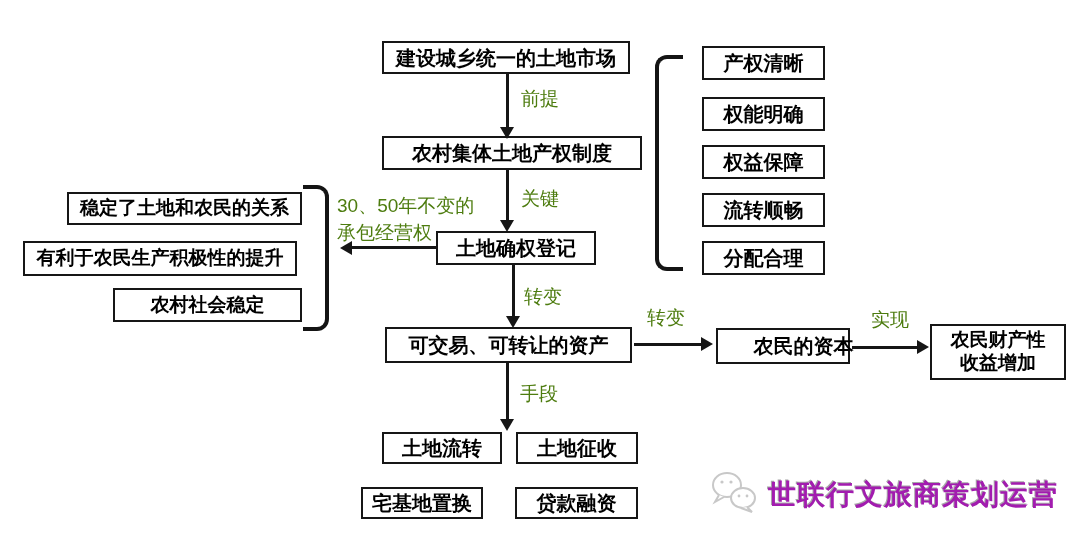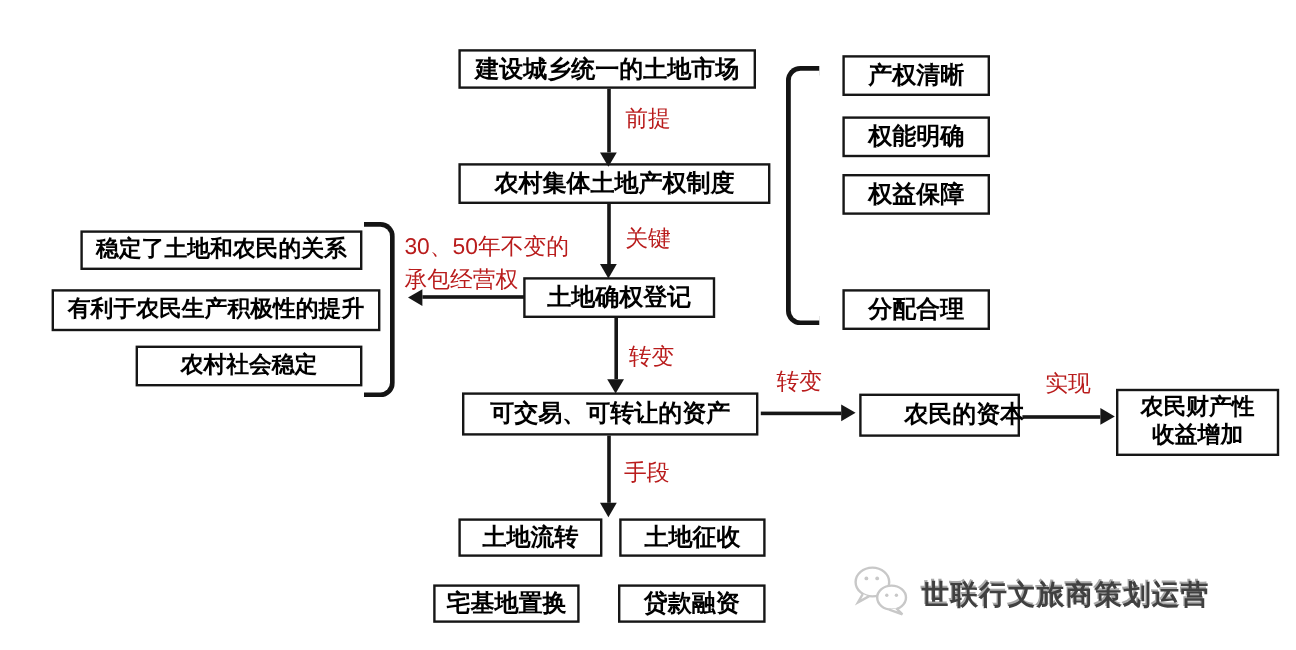--- a/index.html
+++ b/index.html
@@ -27,65 +27,66 @@
     position:absolute; width:0; height:0;
     border-top:7px solid transparent; border-bottom:7px solid transparent;
     border-right:12px solid #161616;
   }
   .arr-right {
     position:absolute; width:0; height:0;
     border-top:7px solid transparent; border-bottom:7px solid transparent;
     border-left:12px solid #161616;
   }
   .elabel {
-    position:absolute; font-size:19px; color:#b91c1c; font-weight:normal;
+    position:absolute; font-size:19px; color:#4d7c0f; font-weight:normal;
     white-space:nowrap;
   }
   .bracket-left {
     position:absolute; left:303px; top:185px; width:22px; height:138px;
     border-right:4px solid #141414; border-top:4px solid #141414; border-bottom:4px solid #141414;
     border-top-right-radius:12px; border-bottom-right-radius:12px;
   }
   .bracket-right {
     position:absolute; left:655px; top:55px; width:24px; height:208px;
     border-left:4px solid #141414; border-top:4px solid #141414; border-bottom:4px solid #141414;
     border-top-left-radius:12px; border-bottom-left-radius:12px;
   }
   .watermark {
     position:absolute; left:708px; top:468px; display:flex; align-items:center;
   }
   .watermark-text {
-    font-size:23px; letter-spacing:1px; font-weight:bold;
-    color:#404040;
+    font-size:28px; letter-spacing:1px; font-weight:bold;
+    color:#a21caf;
     text-shadow:-1px -1px 0 #a9a9a9, 1px 1px 1px #ffffff;
     white-space:nowrap;
   }
 </style>
 </head>
 <body>
 
 <div class="canvas">
 
   <div class="box" style="left:382px; top:41px; width:248px; height:33px;">建设城乡统一的土地市场</div>
   <div class="box" style="left:382px; top:136px; width:260px; height:34px;">农村集体土地产权制度</div>
   <div class="box" style="left:436px; top:231px; width:160px; height:34px;">土地确权登记</div>
   <div class="box" style="left:385px; top:327px; width:247px; height:36px;">可交易、可转让的资产</div>
   <div class="box" style="left:716px; top:328px; width:134px; height:36px;padding-left:41px;">农民的资本</div>
   <div class="box twolines" style="left:930px; top:324px; width:136px; height:56px;">
     <span>农民财产性</span>
     <span>收益增加</span>
   </div>
 
   <div class="box small" style="left:67px; top:192px; width:235px; height:33px;">稳定了土地和农民的关系</div>
-  <div class="box small" style="left:23px; top:241px; width:274px; height:35px;margin-left:20px;">有利于农民生产积极性的提升</div>
+  <div class="box small" style="left:23px; top:241px; width:274px; height:35px;">有利于农民生产积极性的提升</div>
   <div class="box small" style="left:113px; top:288px; width:189px; height:34px;">农村社会稳定</div>
 
   <div class="box" style="left:702px; top:46px; width:123px; height:34px;">产权清晰</div>
   <div class="box" style="left:702px; top:97px; width:123px; height:34px;">权能明确</div>
   <div class="box" style="left:702px; top:145px; width:123px; height:34px;">权益保障</div>
+  <div class="box" style="left:702px; top:193px; width:123px; height:34px;">流转顺畅</div>
   <div class="box" style="left:702px; top:241px; width:123px; height:34px;">分配合理</div>
 
   <div class="box" style="left:382px; top:432px; width:120px; height:32px;">土地流转</div>
   <div class="box" style="left:516px; top:432px; width:122px; height:32px;">土地征收</div>
   <div class="box" style="left:361px; top:487px; width:122px; height:32px;">宅基地置换</div>
   <div class="box" style="left:515px; top:487px; width:123px; height:32px;">贷款融资</div>
 
   <div class="bracket-left"></div>
   <div class="bracket-right"></div>
 

